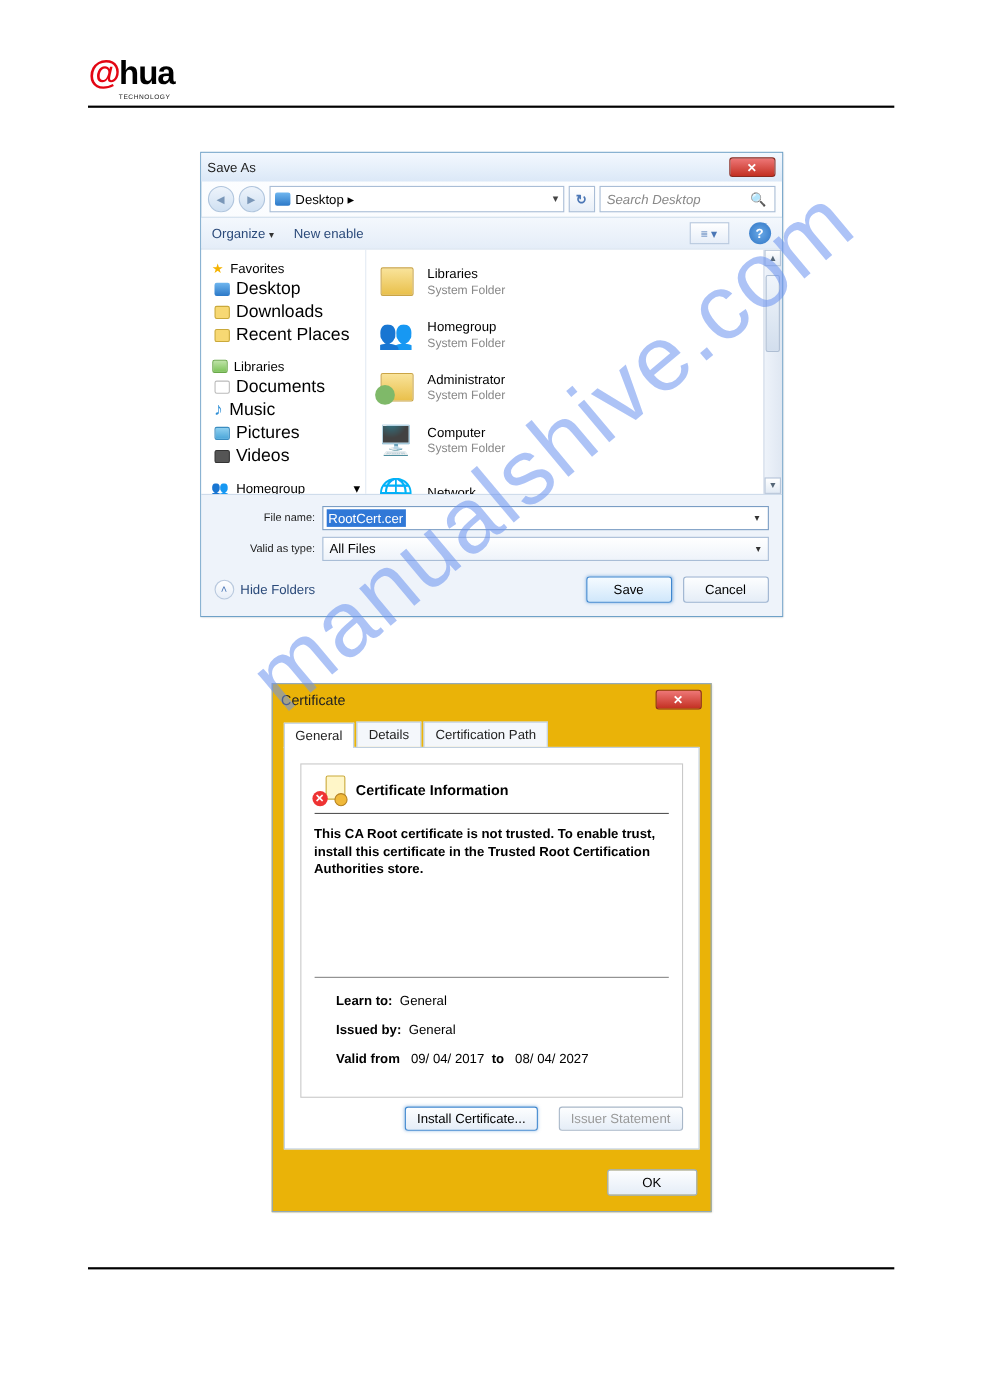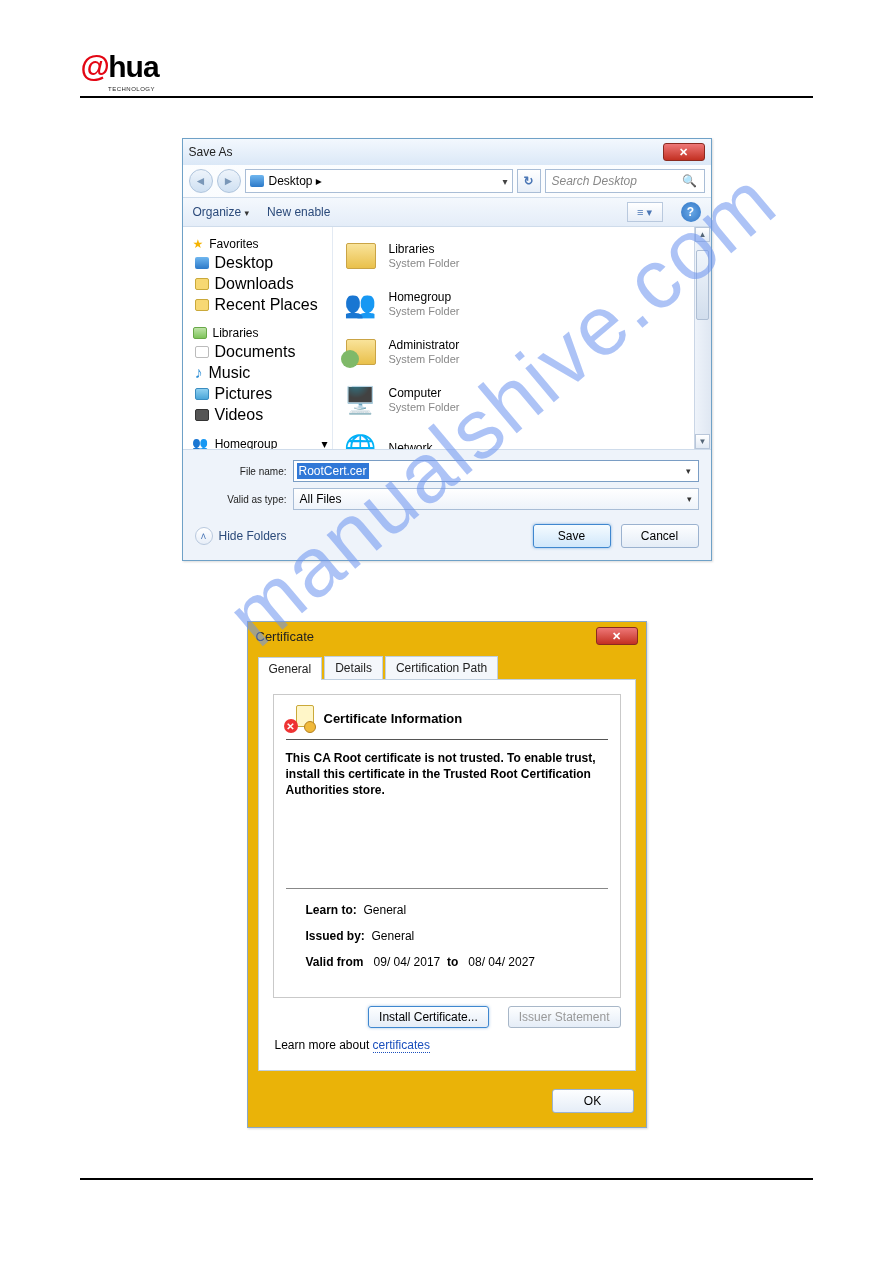--- a/index.html
+++ b/index.html
@@ -271,23 +271,20 @@
         <div class="cert-msg">This CA Root certificate is not trusted. To enable trust, install this certificate in the Trusted Root Certification Authorities store.</div>
         <hr class="cert-hr2">
         <div class="field"><b>Learn to:</b>&nbsp;&nbsp;<span>General</span></div>
         <div class="field"><b>Issued by:</b>&nbsp;&nbsp;<span>General</span></div>
         <div class="field"><b>Valid from</b>&nbsp;&nbsp;&nbsp;<span>09/ 04/ 2017</span>&nbsp;&nbsp;<b>to</b>&nbsp;&nbsp;&nbsp;<span>08/ 04/ 2027</span></div>
       </div>
       <div class="btn-row">
         <span class="tb-btn blue">Install Certificate...</span>
         <span class="tb-btn dis">Issuer Statement</span>
       </div>
-      <div class="learn">
-        <span>Learn more about</span> <span class="lk">certificates</span>
-      </div>
     </div>
     <div class="ok-row">
       <span class="ok-btn">OK</span>
     </div>
   </div>
 
   <hr class="hr-bottom">
 </div>
 
 </body></html>

